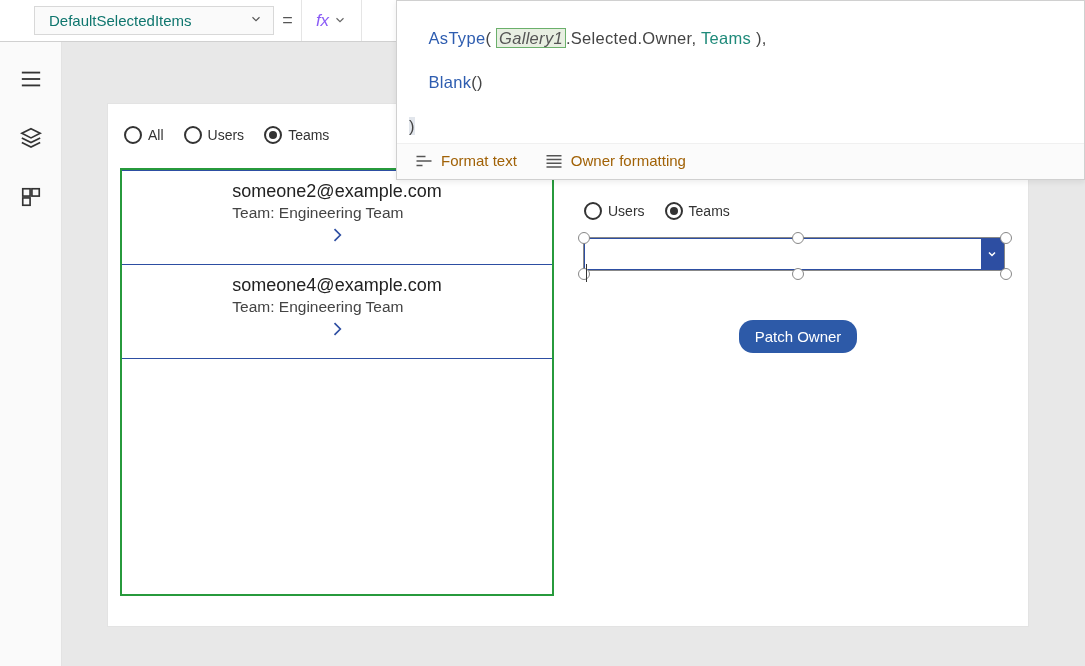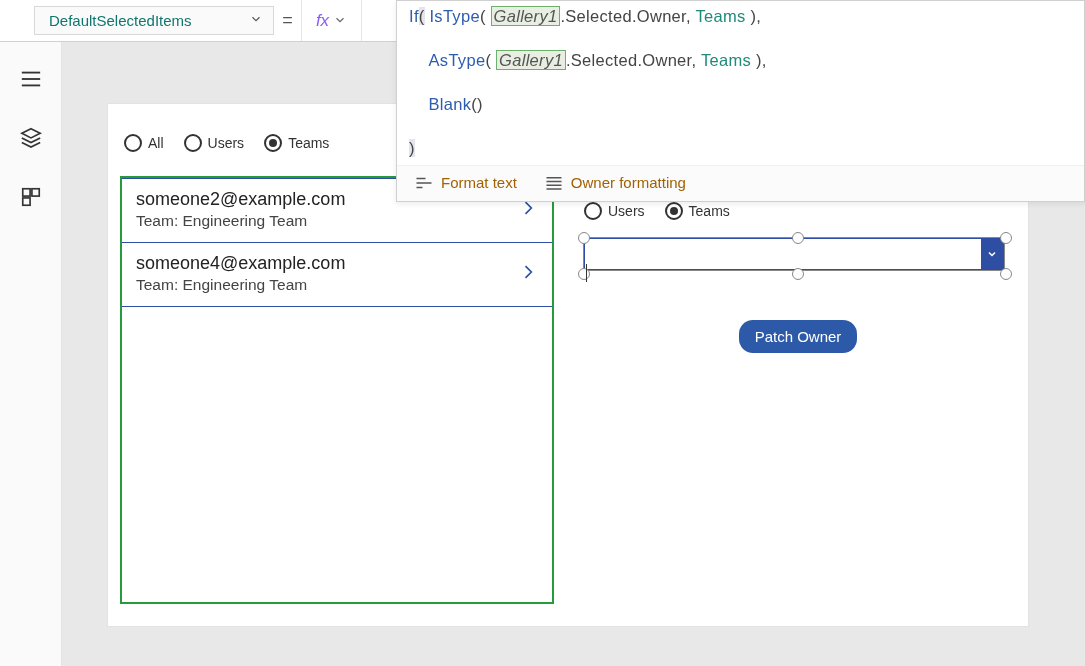--- a/index.html
+++ b/index.html
@@ -29,33 +29,33 @@
   .tb-btn svg { stroke: #555; }
 
   
   .rail { position: absolute; left: 0; top: 42px; width: 62px; height: 624px; background: #fafafa; border-right: 1px solid #e3e3e3; display: flex; flex-direction: column; align-items: center; gap: 34px; padding-top: 28px; }
   .rail svg { stroke: #333; }
 
   
   .canvas { position: absolute; left: 108px; top: 104px; width: 920px; height: 522px; background: #fff; box-shadow: 0 0 0 1px #e3e3e3; }
 
   
-  .appcol-left { position: absolute; left: 12px; top: 28px; width: 434px; }
+  .appcol-left { position: absolute; left: 12px; top: 20px; width: 434px; }
   .radio-row { display: flex; align-items: center; gap: 10px; padding: 2px 0 10px 4px; font-size: 14px; color: #333; }
   .radio { width: 18px; height: 18px; border: 2px solid #333; border-radius: 50%; display: inline-flex; align-items: center; justify-content: center; }
   .radio.checked::after { content: ""; width: 8px; height: 8px; background: #333; border-radius: 50%; }
   .radio-wrap { display: flex; align-items: center; gap: 6px; margin-right: 10px; }
 
   .combo1 { height: 34px; border: 2px solid #2d4ea2; background: #fff; display: flex; align-items: center; padding-left: 8px; font-size: 14px; color: #333; position: relative; }
   .combo1 .sel { background: #cfe1f3; padding: 1px 4px; }
   .combo1 .dd { position: absolute; right: 0; top: 0; width: 26px; height: 100%; background: #2d4ea2; color: #fff; display: flex; align-items: center; justify-content: center; }
   .combo1-outline { outline: 2px solid #279a3c; outline-offset: 3px; }
 
   .gallery { margin-top: 14px; border: 2px solid #279a3c; height: 428px; background: #fff; }
-  .g-item { border-bottom: 1px solid #2d4ea2; padding: 10px 14px 12px 14px; display: flex; align-items: center; }
+  .g-item { border-bottom: 1px solid #2d4ea2; padding: 10px 14px 12px 14px; display: flex; align-items: center; flex-direction: column; }
   .g-item:first-child { border-top: 1px solid #2d4ea2; }
   .g-text { flex: 1; }
   .g-title { font-size: 18px; color: #222; }
   .g-sub { font-size: 15.5px; color: #444; margin-top: 2px; }
   .g-chev { color: #2d4ea2; }
 
   
   .appcol-right { position: absolute; left: 470px; top: 98px; width: 440px; }
   .radio-row2 { display: flex; align-items: center; gap: 10px; padding: 0 0 14px 6px; font-size: 14px; color: #333; }
 
@@ -94,21 +94,21 @@
     <span class="chev">
       <svg class="chev-svg" viewBox="0 0 24 24" fill="none" stroke="currentColor" stroke-width="2">
           <polyline points="6 9 12 15 18 9"></polyline>
         </svg>
     </span>
   </div>
   <div class="formula-wrap"></div>
 </div>
 
 <div class="formula-panel">
-  <div class="code-area"><span class="code-line"><span class="tok-fn">If</span><span class="tok-punc tok-paren-hl">(</span> <span class="tok-fn">IsType</span><span class="tok-punc">(</span> <span class="tok-ref">Gallery1</span><span class="tok-punc">.Selected.Owner, </span><span class="tok-type">Teams</span> <span class="tok-punc">),</span></span>
+  <div class="code-area">
 <span class="code-line"><span class="indent">    </span><span class="tok-fn">AsType</span><span class="tok-punc">(</span> <span class="tok-ref">Gallery1</span><span class="tok-punc">.Selected.Owner, </span><span class="tok-type">Teams</span> <span class="tok-punc">),</span></span>
 <span class="code-line"><span class="indent">    </span><span class="tok-fn">Blank</span><span class="tok-punc">()</span></span>
 <span class="code-line"><span class="tok-punc tok-paren-hl">)</span></span></div>
   <div class="toolbar2">
     <div class="tb-btn">
       <svg width="18" height="14" viewBox="0 0 24 18" fill="none" stroke-width="2">
         <line x1="2" y1="3" x2="14" y2="3"></line>
           <line x1="2" y1="9" x2="22" y2="9"></line>
           <line x1="2" y1="15" x2="10" y2="15"></line>
       </svg>

